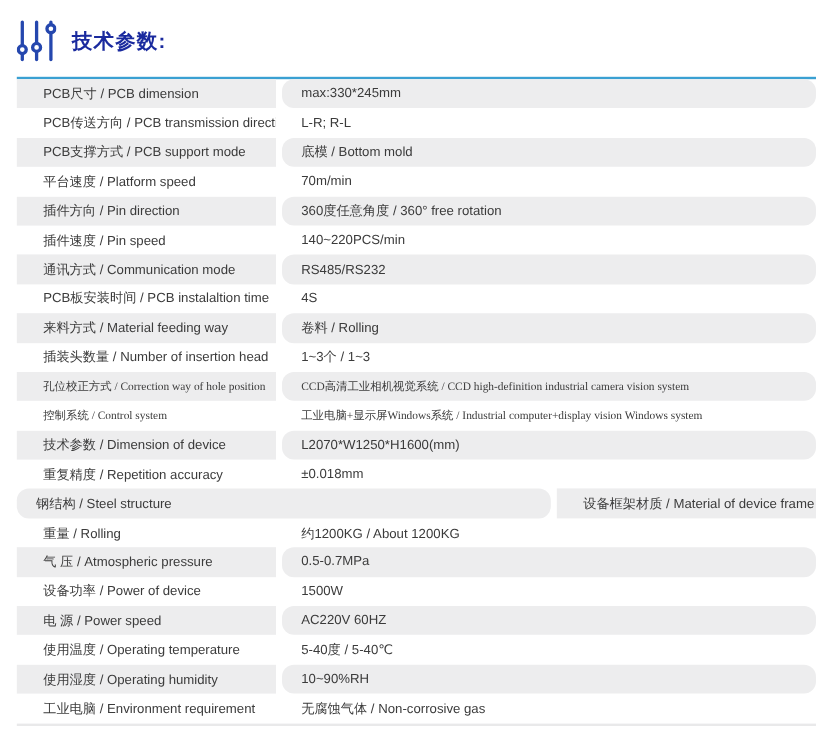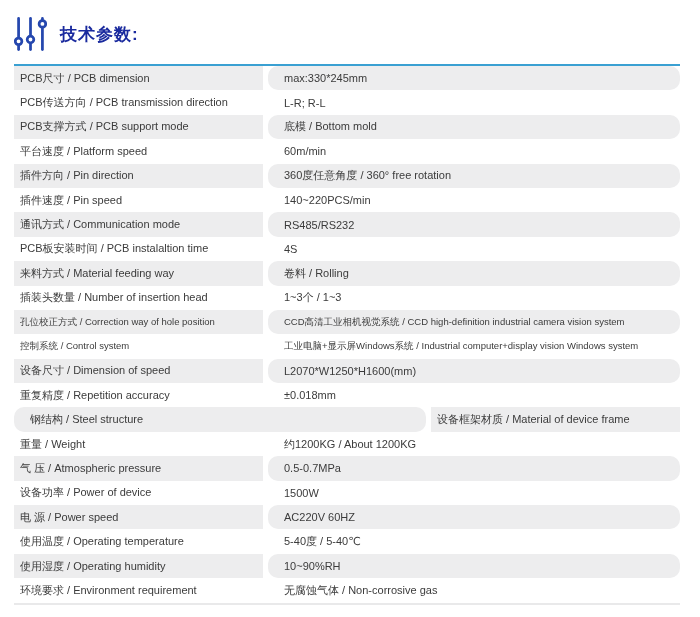--- a/index.html
+++ b/index.html
@@ -44,30 +44,30 @@
   }
   .spec-cell{
     display:flex;
     align-items:center;
     font-size:11px;
     white-space:nowrap;
     overflow:hidden;
     box-sizing:border-box;
   }
   .cell-label{
-    width:249px;flex:0 0 auto;
-    padding-left:6px;
+    width:216px;flex:0 0 auto;
+    padding-left:22px;
   }
   .cell-value{
     flex:1 1 auto;
     padding-left:16px;
     border-radius:10px;
   }
   .spec-row.shaded .spec-cell{ background:var(--shade); }
-  .spec-row.compact .spec-cell{ font-size:9.5px; }
+  .spec-row.compact .spec-cell{ font-size:9.5px;font-family:Liberation Serif, serif; }
 </style>
 </head>
 <body>
 
 <div class="page-header">
   <svg class="hdr-icon" viewBox="0 0 36 40" xmlns="http://www.w3.org/2000/svg">
     <g stroke="#2547ae" stroke-width="3" stroke-linecap="round" fill="#ffffff">
       <line x1="5" y1="3" x2="5" y2="37"></line>
       <line x1="18" y1="3" x2="18" y2="37"></line>
       <line x1="31" y1="3" x2="31" y2="37"></line>
@@ -87,21 +87,21 @@
     <div class="spec-row">
       <div class="spec-cell cell-label">PCB传送方向 / PCB transmission direction</div>
       <div class="spec-cell cell-value">L-R; R-L</div>
     </div>
     <div class="spec-row shaded">
       <div class="spec-cell cell-label">PCB支撑方式 / PCB support mode</div>
       <div class="spec-cell cell-value">底模 / Bottom mold</div>
     </div>
     <div class="spec-row">
       <div class="spec-cell cell-label">平台速度 / Platform speed</div>
-      <div class="spec-cell cell-value">60m/min</div>
+      <div class="spec-cell cell-value">70m/min</div>
     </div>
     <div class="spec-row shaded">
       <div class="spec-cell cell-label">插件方向 / Pin direction</div>
       <div class="spec-cell cell-value">360度任意角度 / 360° free rotation</div>
     </div>
     <div class="spec-row">
       <div class="spec-cell cell-label">插件速度 / Pin speed</div>
       <div class="spec-cell cell-value">140~220PCS/min</div>
     </div>
     <div class="spec-row shaded">
@@ -122,33 +122,33 @@
     </div>
     <div class="spec-row shaded compact">
       <div class="spec-cell cell-label">孔位校正方式 / Correction way of hole position</div>
       <div class="spec-cell cell-value">CCD高清工业相机视觉系统 / CCD high-definition industrial camera vision system</div>
     </div>
     <div class="spec-row compact">
       <div class="spec-cell cell-label">控制系统 / Control system</div>
       <div class="spec-cell cell-value">工业电脑+显示屏Windows系统 / Industrial computer+display vision Windows system</div>
     </div>
     <div class="spec-row shaded">
-      <div class="spec-cell cell-label">设备尺寸 / Dimension of speed</div>
+      <div class="spec-cell cell-label">技术参数 / Dimension of device</div>
       <div class="spec-cell cell-value">L2070*W1250*H1600(mm)</div>
     </div>
     <div class="spec-row">
       <div class="spec-cell cell-label">重复精度 / Repetition accuracy</div>
       <div class="spec-cell cell-value">±0.018mm</div>
     </div>
     <div class="spec-row shaded">
       <div class="spec-cell cell-value">钢结构 / Steel structure</div>
       <div class="spec-cell cell-label">设备框架材质 / Material of device frame</div>
     </div>
     <div class="spec-row">
-      <div class="spec-cell cell-label">重量 / Weight</div>
+      <div class="spec-cell cell-label">重量 / Rolling</div>
       <div class="spec-cell cell-value">约1200KG / About 1200KG</div>
     </div>
     <div class="spec-row shaded">
       <div class="spec-cell cell-label">气 压 / Atmospheric pressure</div>
       <div class="spec-cell cell-value">0.5-0.7MPa</div>
     </div>
     <div class="spec-row">
       <div class="spec-cell cell-label">设备功率 / Power of device</div>
       <div class="spec-cell cell-value">1500W</div>
     </div>
@@ -158,16 +158,16 @@
     </div>
     <div class="spec-row">
       <div class="spec-cell cell-label">使用温度 / Operating temperature</div>
       <div class="spec-cell cell-value">5-40度 / 5-40℃</div>
     </div>
     <div class="spec-row shaded">
       <div class="spec-cell cell-label">使用湿度 / Operating humidity</div>
       <div class="spec-cell cell-value">10~90%RH</div>
     </div>
     <div class="spec-row">
-      <div class="spec-cell cell-label">环境要求 / Environment requirement</div>
+      <div class="spec-cell cell-label">工业电脑 / Environment requirement</div>
       <div class="spec-cell cell-value">无腐蚀气体 / Non-corrosive gas</div>
     </div>
   </div>
 
 </body></html>

